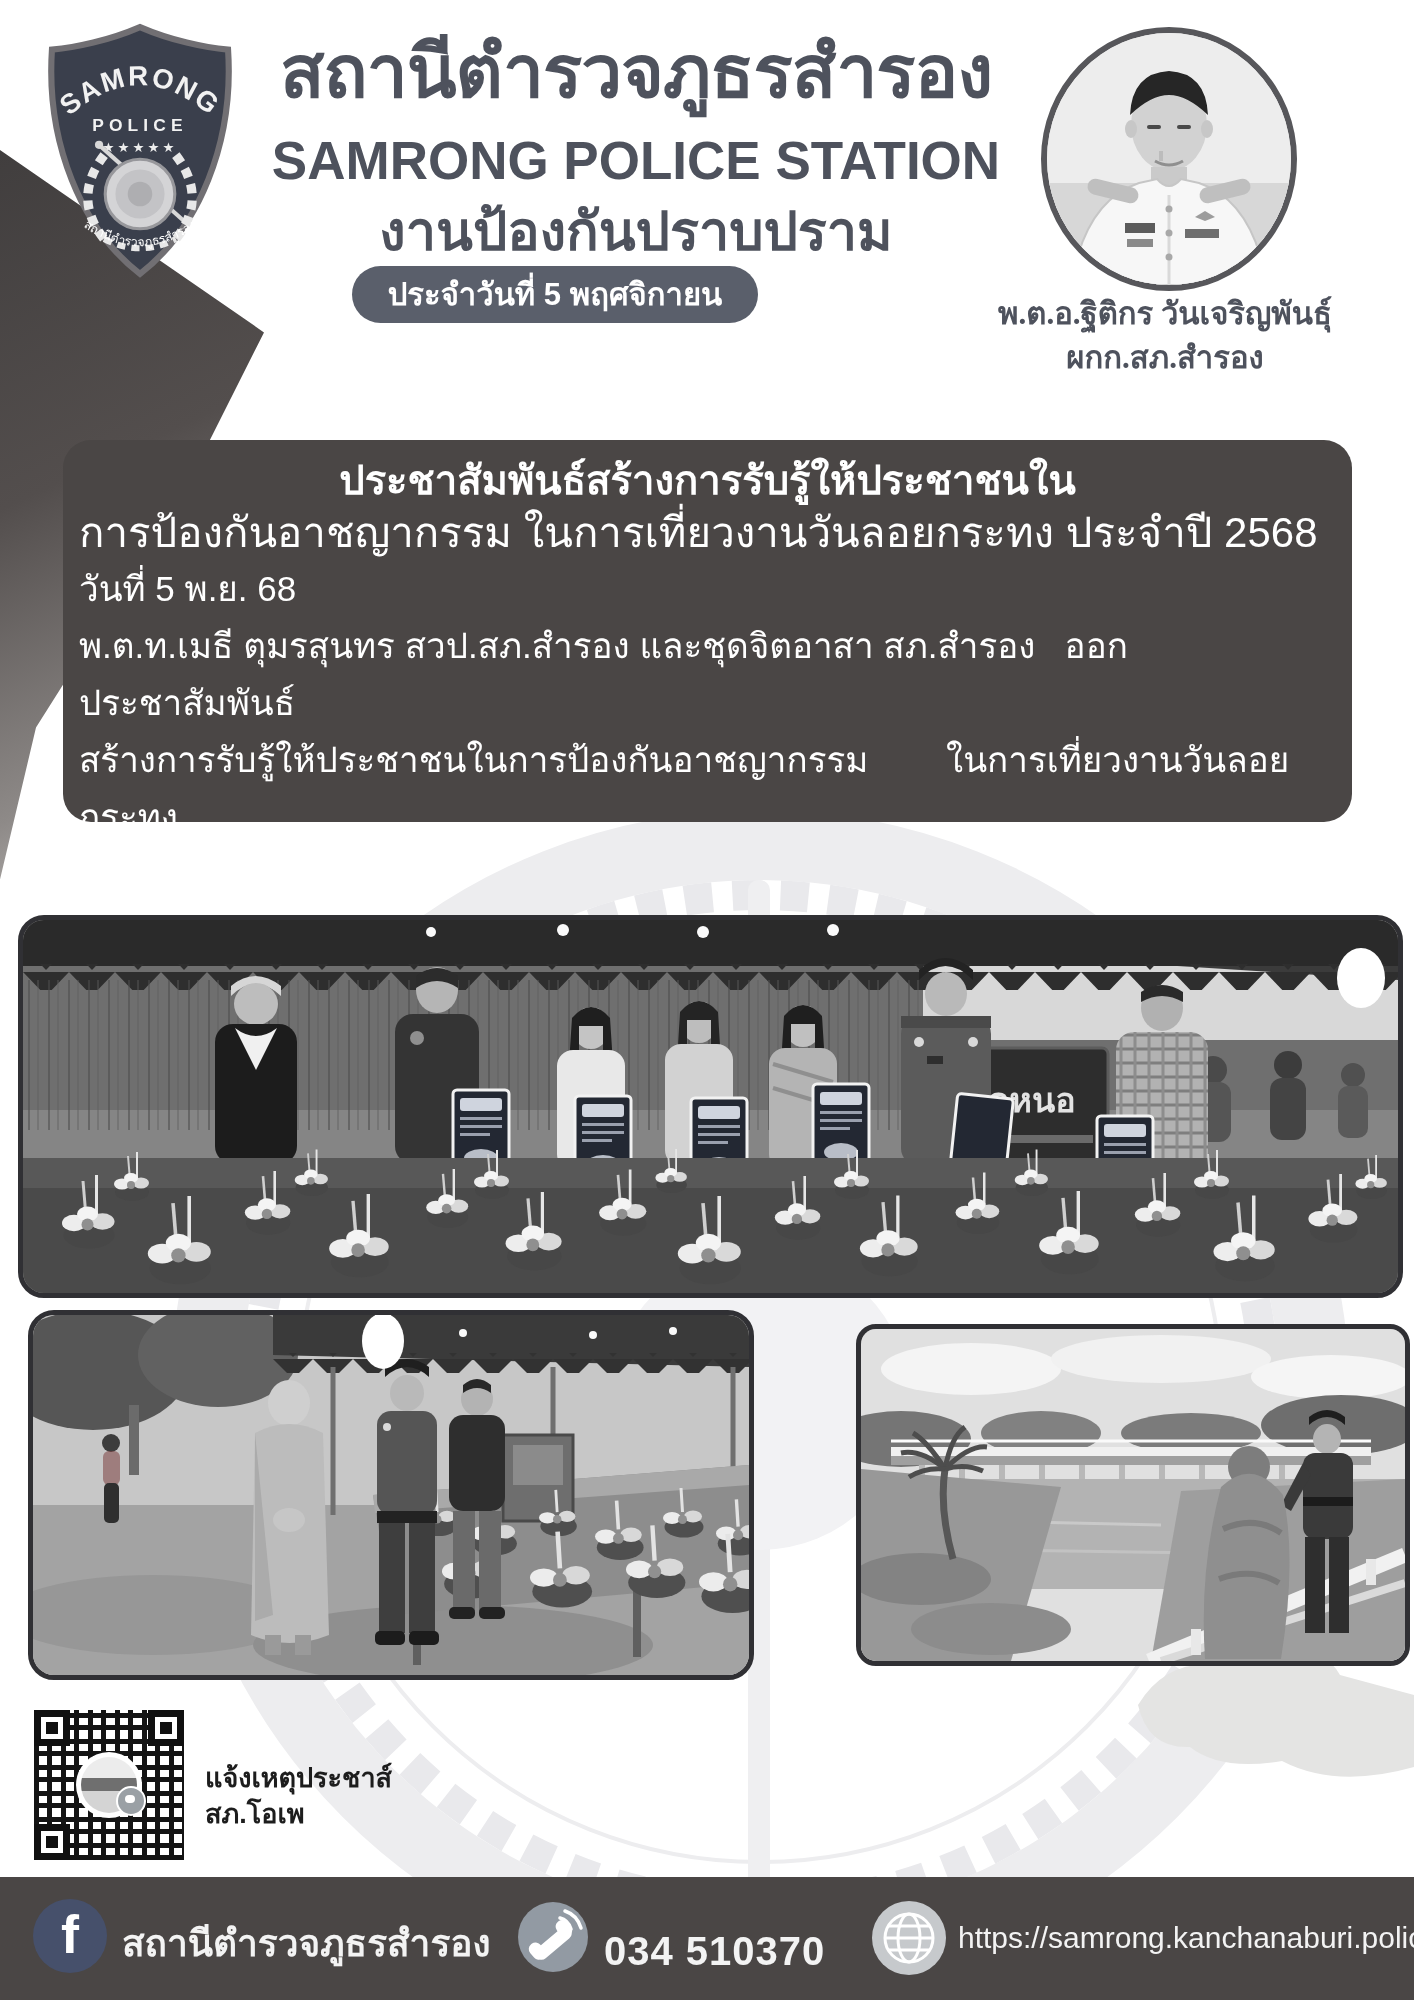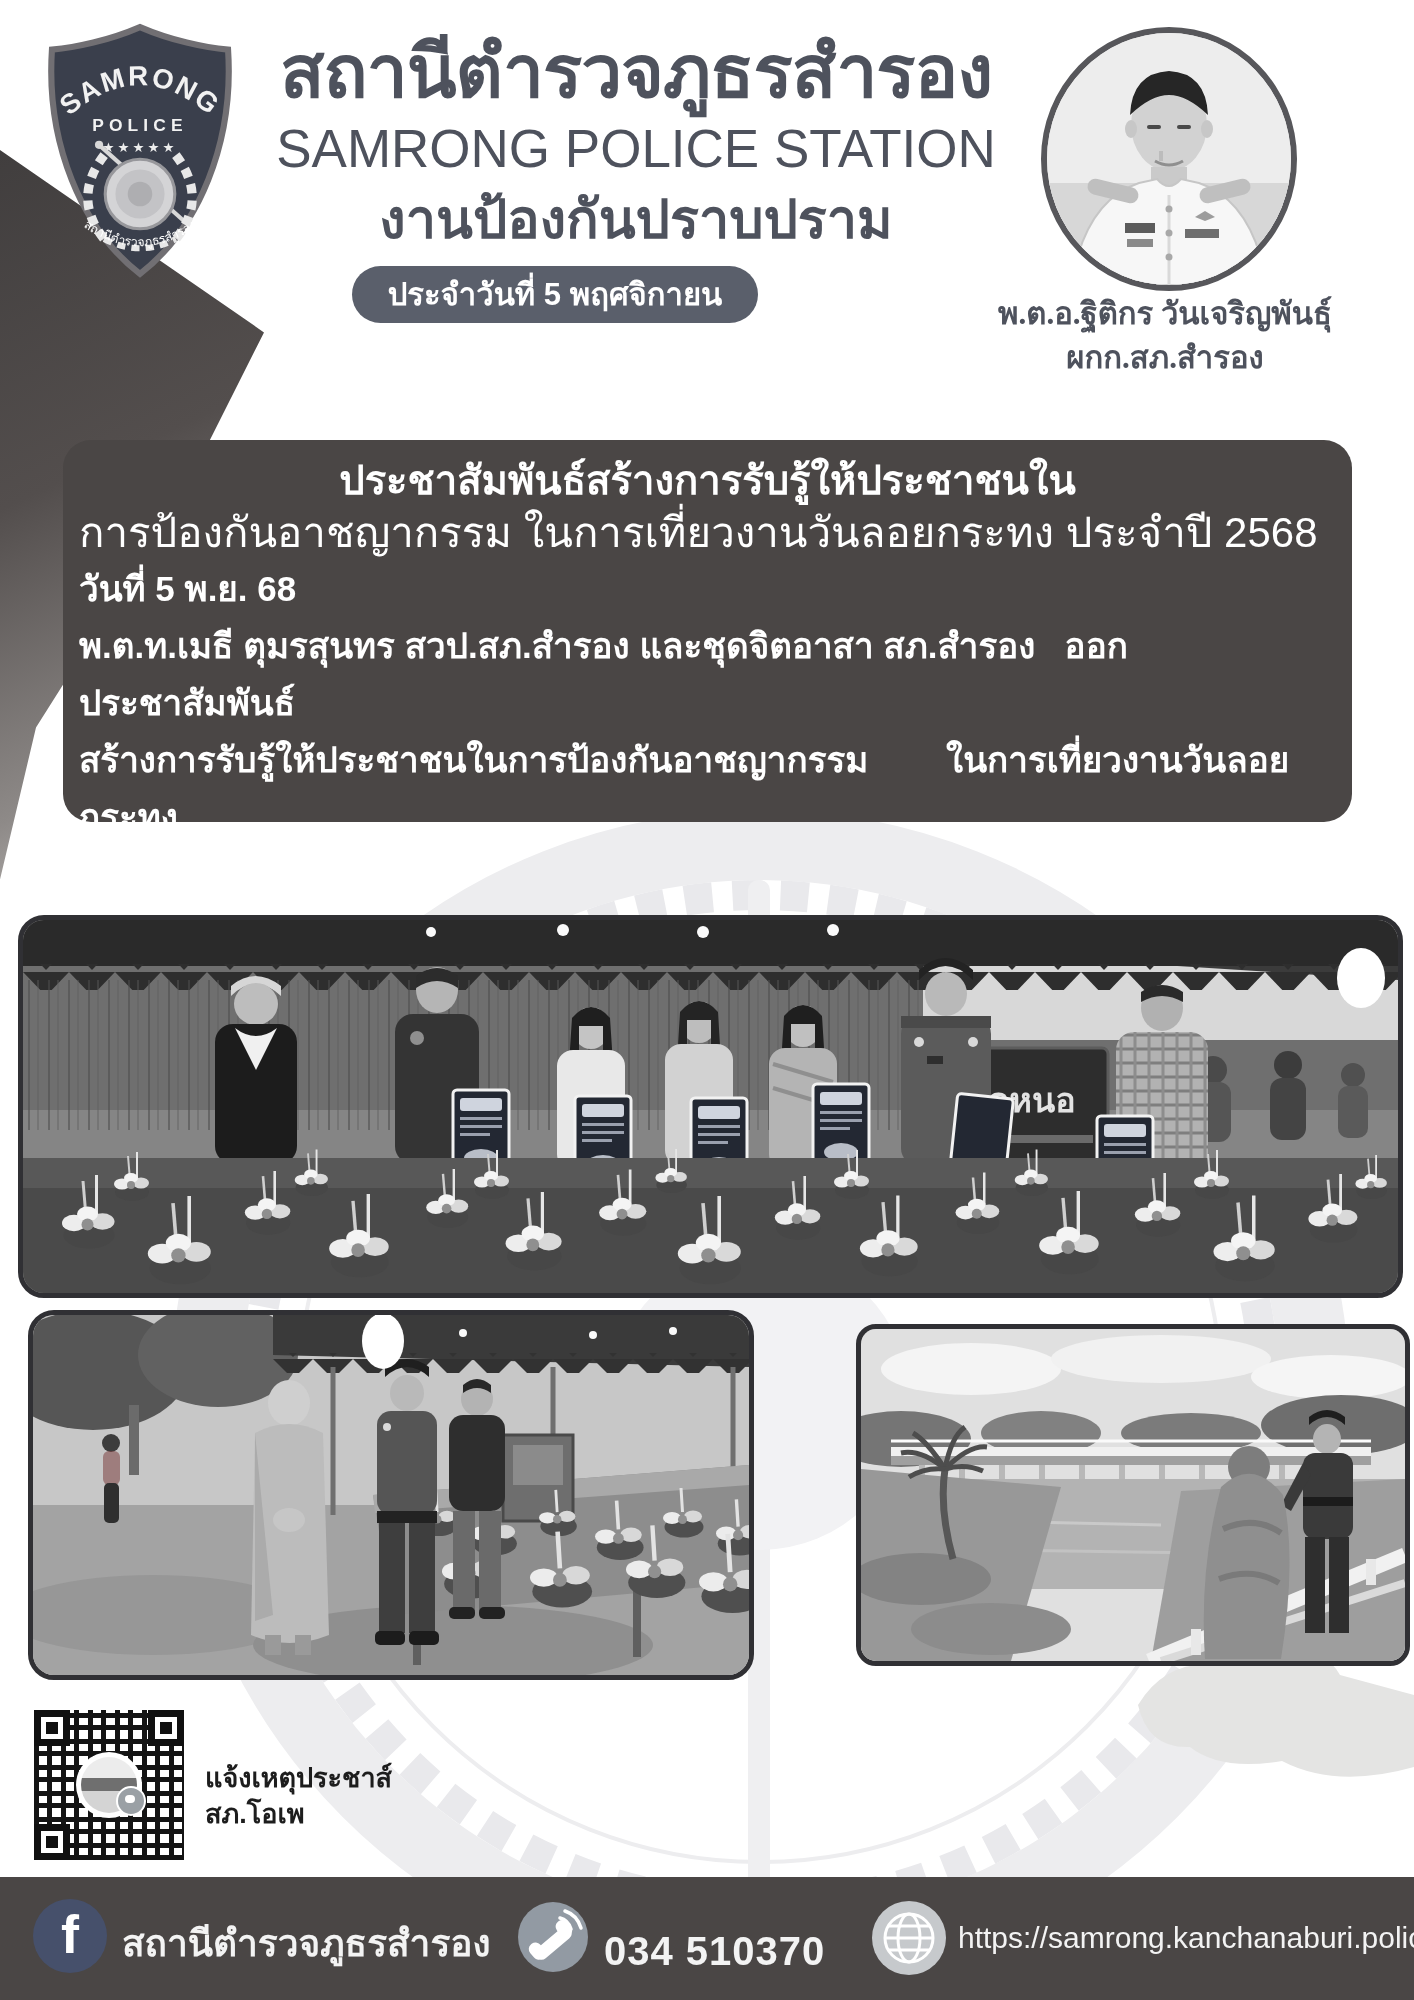--- a/index.html
+++ b/index.html
@@ -8,35 +8,35 @@
   
   .wedge{position:absolute;left:0;top:150px;width:300px;height:760px;
          background:linear-gradient(155deg,#413e3e 0%,#534e4d 40%,#8e8a88 75%,#c9c6c4 96%);
          clip-path:polygon(0 0,88% 24%,60% 46%,12% 76%,0 96%);}
   
   .watermark{position:absolute;left:0;top:0;width:1414px;height:2000px;pointer-events:none;}
   
   .badge{position:absolute;left:42px;top:22px;width:196px;height:258px;}
   .title-block{position:absolute;left:225px;top:28px;width:822px;text-align:center;color:#4e525d;}
   .title-th{font-size:73px;font-weight:800;letter-spacing:-1px;line-height:88px;}
-  .title-en{font-size:53px;font-weight:400;line-height:58px;margin-top:4px;}
+  .title-en{font-size:53px;font-weight:700;line-height:58px;margin-top:16px;}
   .subtitle{font-size:54px;font-weight:800;line-height:70px;margin-top:6px;}
   .date-pill{position:absolute;left:352px;top:266px;width:406px;height:57px;border-radius:29px;
              background:#5a5f6b;color:#fff;font-size:31px;font-weight:600;text-align:center;line-height:57px;}
   .officer-photo{position:absolute;left:1041px;top:27px;width:244px;height:252px;border:6px solid #57575b;
                  border-radius:50%;overflow:hidden;background:#e9e9e9;}
   .officer-caption{position:absolute;left:985px;top:294px;width:360px;text-align:center;color:#4e525d;font-family:Liberation Serif, serif;}
   .officer-name{font-size:31px;font-weight:800;line-height:40px;}
   .officer-role{font-size:31px;font-weight:800;line-height:40px;margin-top:4px;}
   
   .report-box{position:absolute;left:63px;top:440px;width:1289px;height:382px;background:#4a4645;
               border-radius:28px;color:#ffffff;box-sizing:border-box;padding:14px 16px 4px 16px;}
   .report-h1{font-size:40px;font-weight:800;text-align:center;line-height:52px;}
   .report-h2{font-size:42px;font-weight:400;text-align:left;line-height:54px;}
-  .report-line{font-size:35px;font-weight:700;line-height:57px;white-space:pre-wrap;}
+  .report-line{font-size:35px;font-weight:400;line-height:57px;white-space:pre-wrap;}
   
   .photo{position:absolute;border:5px solid #303034;border-radius:26px;overflow:hidden;background:#777;}
   .photo svg{display:block;}
   .photo-wide{left:18px;top:915px;width:1375px;height:373px;}
   .photo-left{left:28px;top:1310px;width:716px;height:360px;}
   .photo-right{left:856px;top:1324px;width:544px;height:332px;border-radius:20px;}
   
   .qr{position:absolute;left:30px;top:1706px;width:158px;height:158px;background:#fff;}
   .qr .mods{position:absolute;left:4px;top:4px;right:4px;bottom:4px;
     background:

